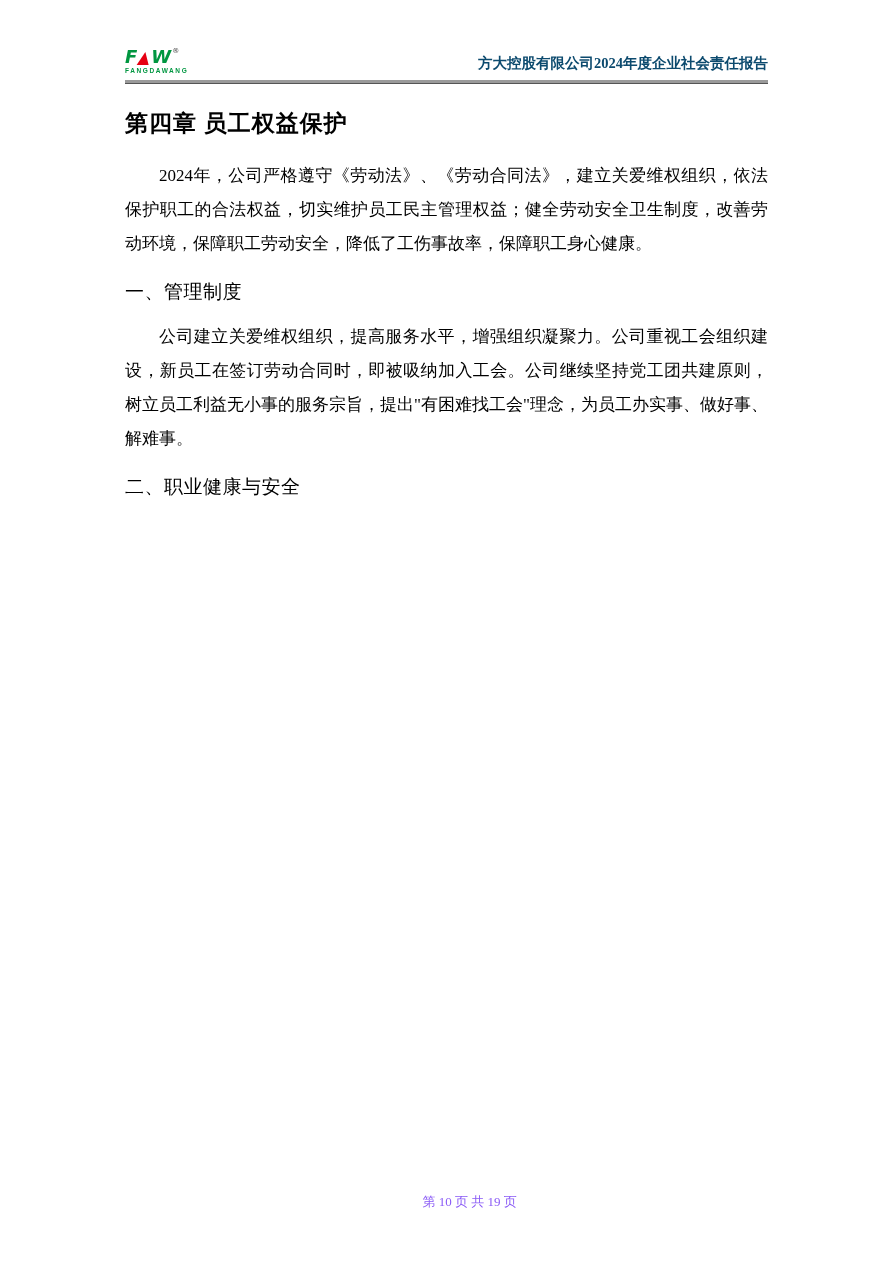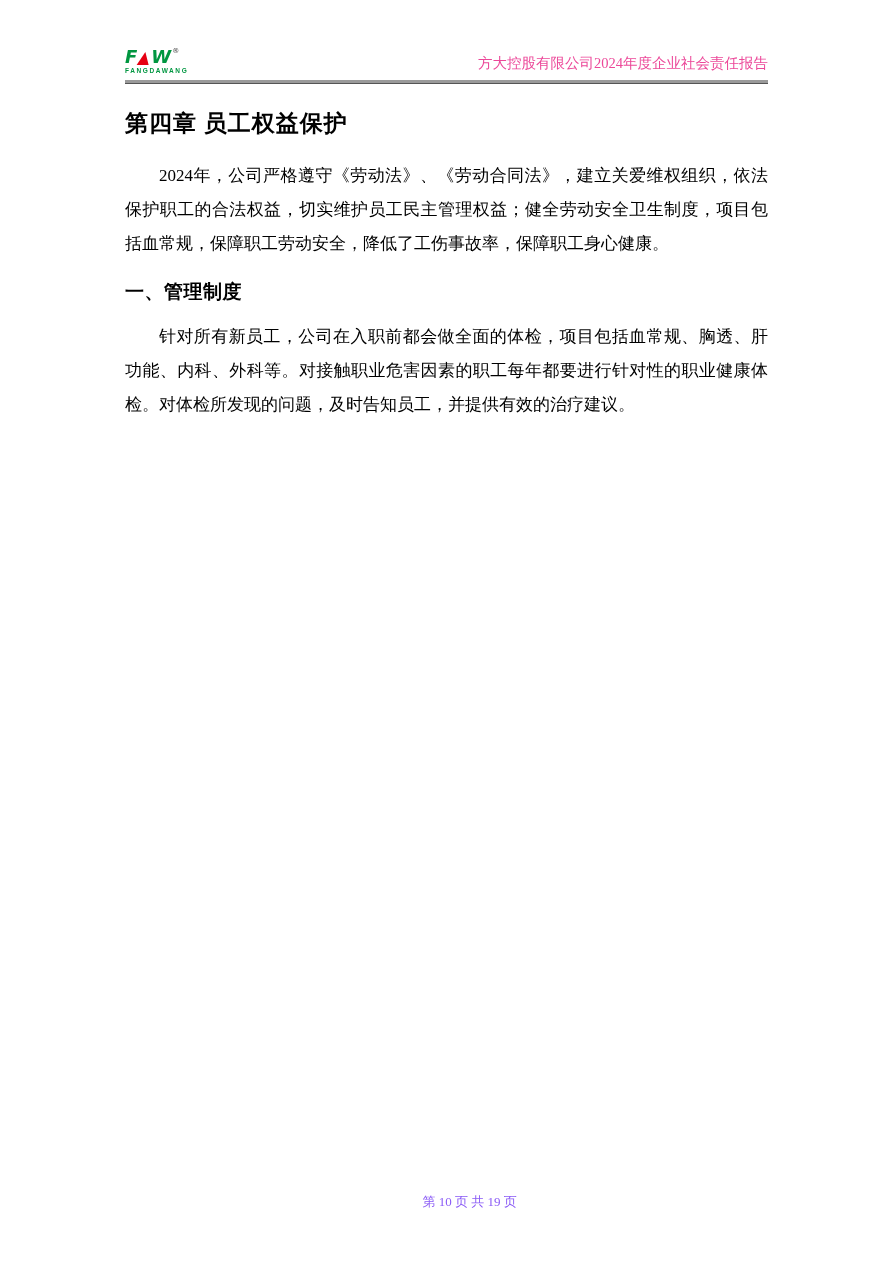--- a/index.html
+++ b/index.html
@@ -71,23 +71,24 @@
   .logo-sub {
     font-family: Liberation Sans, sans-serif;
     font-size: 6.5px;
     font-weight: bold;
     color: #009640;
     letter-spacing: 1.6px;
     margin-top: 2px;
   }
   .header-title {
     font-size: 14.5px;
-    color: #ec4899;
+    color: #0c4a6e;
     padding-bottom: 2px;
     white-space: nowrap;
+    font-weight: bold;
   }
 
   
   .chapter-title {
     margin: 24px 0 0 0;
     font-size: 23px;
     font-weight: bold;
     letter-spacing: 1px;
   }
   .doc-body {
@@ -95,21 +96,21 @@
     font-size: 17px;
     line-height: 34px;
     text-align: justify;
   }
   .doc-body p {
     margin: 0;
     text-indent: 2em;
   }
   .section-heading {
     font-size: 19px;
-    font-weight: bold;
+    font-weight: normal;
     margin: 14px 0 11px 0;
     text-indent: 0;
     text-align: left;
     letter-spacing: 0.5px;
   }
 
   
   .footer {
     position: absolute;
     left: 0;
@@ -136,22 +137,23 @@
       </div>
       <div class="logo-sub">FANGDAWANG</div>
     </div>
     <div class="header-title">方大控股有限公司2024年度企业社会责任报告</div>
   </div>
   <div class="header-rule"></div>
 
   <h1 class="chapter-title">第四章 员工权益保护</h1>
 
   <div class="doc-body">
-    <p>2024年，公司严格遵守《劳动法》、《劳动合同法》，建立关爱维权组织，依法保护职工的合法权益，切实维护员工民主管理权益；健全劳动安全卫生制度，项目包括血常规，保障职工劳动安全，降低了工伤事故率，保障职工身心健康。</p>
+    <p>2024年，公司严格遵守《劳动法》、《劳动合同法》，建立关爱维权组织，依法保护职工的合法权益，切实维护员工民主管理权益；健全劳动安全卫生制度，改善劳动环境，保障职工劳动安全，降低了工伤事故率，保障职工身心健康。</p>
 
     <h2 class="section-heading">一、管理制度</h2>
+    <p>公司建立关爱维权组织，提高服务水平，增强组织凝聚力。公司重视工会组织建设，新员工在签订劳动合同时，即被吸纳加入工会。公司继续坚持党工团共建原则，树立员工利益无小事的服务宗旨，提出"有困难找工会"理念，为员工办实事、做好事、解难事。</p>
 
-    <p>针对所有新员工，公司在入职前都会做全面的体检，项目包括血常规、胸透、肝功能、内科、外科等。对接触职业危害因素的职工每年都要进行针对性的职业健康体检。对体检所发现的问题，及时告知员工，并提供有效的治疗建议。</p>
+    <h2 class="section-heading">二、职业健康与安全</h2>
   </div>
 
   <div class="footer">第 10 页 共 19 页</div>
 
 </div>
 
 </body></html>

